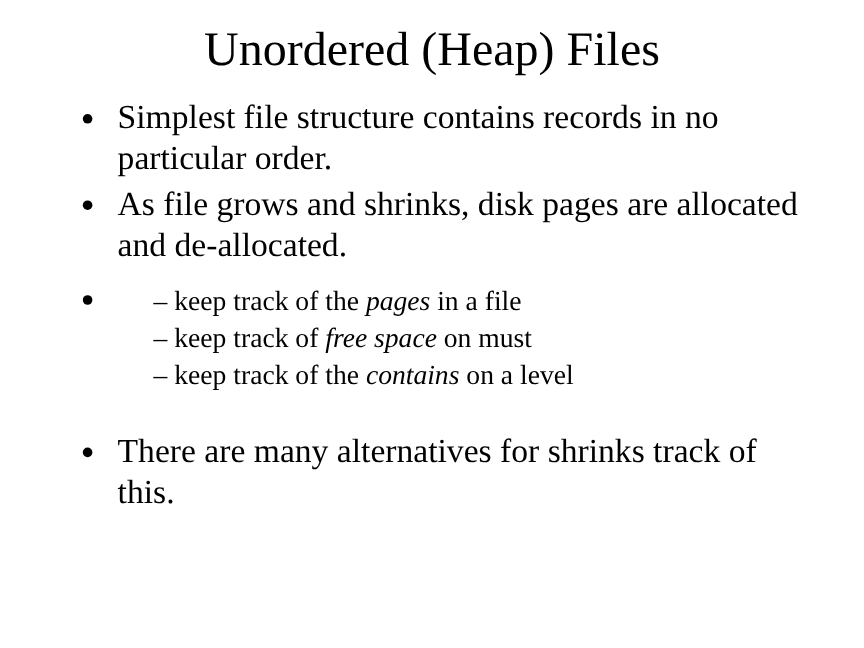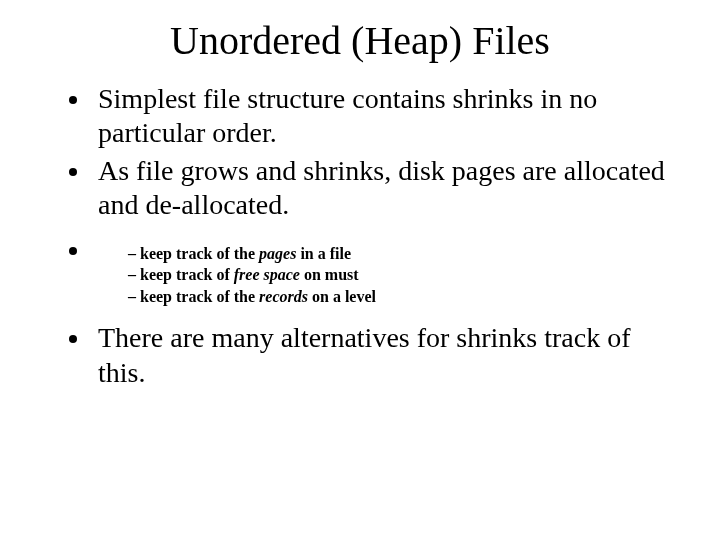--- a/index.html
+++ b/index.html
@@ -30,42 +30,41 @@
     padding-left: 52px;
     font-size: 28px;
     line-height: 1.22;
   }
   ul.level1 > li {
     margin-bottom: 4px;
     padding-left: 6px;
   }
   ul.level2 {
     list-style: none;
-    margin: 10px 0 14px 0;
+    margin: 10px 0 32px 0;
     padding-left: 30px;
-    font-size: 16px;
+    font-size: 23px;
     line-height: 1.35;
-    font-weight: bold;
   }
   ul.level2 > li::before {
     content: "– ";
   }
   .it { font-style: italic; }
 </style>
 </head>
 <body>
 
 <div class="slide">
   <h1 class="title">Unordered (Heap) Files</h1>
 
   <ul class="level1">
-    <li>Simplest file structure contains shrinks in no particular order.</li>
+    <li>Simplest file structure contains records in no particular order.</li>
     <li>As file grows and shrinks, disk pages are allocated and de-allocated.</li>
     <li>
       <ul class="level2">
         <li><span>keep track of the </span><span class="it">pages</span><span> in a file</span></li>
         <li><span>keep track of </span><span class="it">free space</span><span> on must</span></li>
-        <li><span>keep track of the </span><span class="it">records</span><span> on a level</span></li>
+        <li><span>keep track of the </span><span class="it">contains</span><span> on a level</span></li>
       </ul>
     </li>
     <li>There are many alternatives for shrinks track of this.</li>
   </ul>
 </div>
 
 </body></html>

